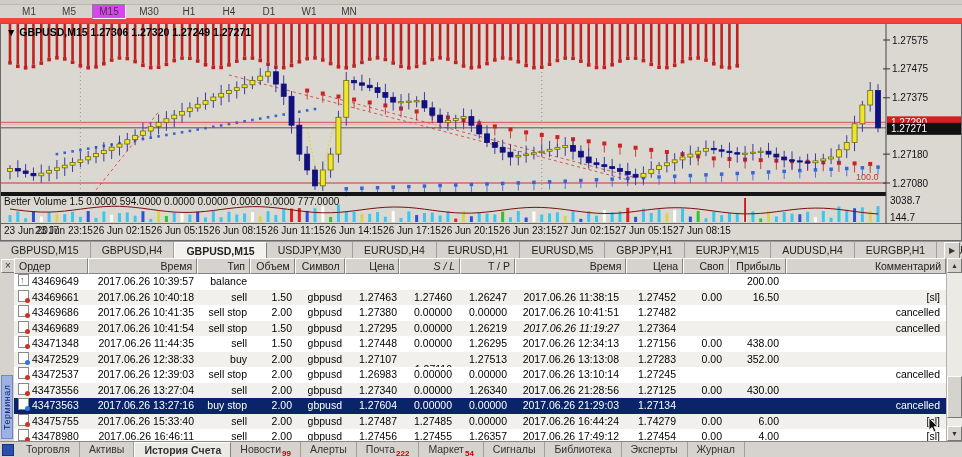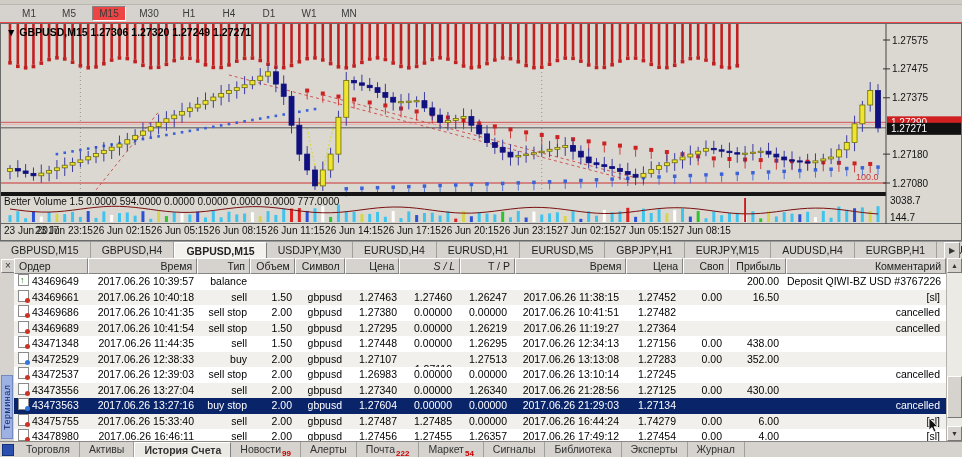--- a/index.html
+++ b/index.html
@@ -4,24 +4,24 @@
 <style>
   html,body{margin:0;padding:0;width:962px;height:457px;overflow:hidden;
     font-family:"Liberation Sans",sans-serif;background:#d6d3ce;}
   #win{position:relative;width:962px;height:457px;background:#d6d3ce;}
 
   
   #top-strip{position:absolute;left:0;top:0;width:962px;height:4px;background:#cfccc5;border-bottom:1px solid #bab7b0;}
 
   
   #tf-toolbar{position:absolute;left:0;top:5px;width:962px;height:18px;background:#d6d3ce;
-    display:flex;align-items:center;padding-left:12px;box-sizing:border-box;border-bottom:1px solid #ef4444;}
+    display:flex;align-items:center;padding-left:12px;box-sizing:border-box;border-bottom:5px solid #ef4444;}
   .tf-btn{font-size:10px;color:#3a3a3a;min-width:24px;text-align:center;padding:1px 4px;margin-right:6px;
     border:1px solid transparent;cursor:default;}
-  .tf-btn.active{background:#ef4444;border-top:1px solid #848484;border-left:1px solid #848484;
+  .tf-btn.active{background:#d946ef;border-top:1px solid #848484;border-left:1px solid #848484;
     border-bottom:1px solid #ffffff;border-right:1px solid #ffffff;}
 
   
   #chart-svg{position:absolute;left:0;top:23px;}
 
   
   #chart-tabs{position:absolute;left:0;top:241px;width:962px;height:17px;background:#d6d3ce;
     display:flex;align-items:stretch;border-top:1px solid #9a9a9a;border-bottom:1px solid #8a8a8a;
     font-size:10.5px;color:#222;overflow:hidden;}
   .ctab{padding:0 11px;line-height:16px;border-right:1px solid #a0a09a;white-space:nowrap;cursor:default;}
@@ -913,21 +913,20 @@
             <div class="tcell ar" style="width: 53px;">balance</div>
             <div class="tcell ar" style="width: 45px;"></div>
             <div class="tcell ar" style="width: 50px;"></div>
             <div class="tcell ar" style="width: 55px;"></div>
             <div class="tcell ar" style="width: 55px;"></div>
             <div class="tcell ar" style="width: 55px;"></div>
             <div class="tcell ar" style="width: 112px;"></div>
             <div class="tcell ar" style="width: 57px;"></div>
             <div class="tcell ar" style="width: 46px;"></div>
             <div class="tcell ar" style="width: 57px;">200.00</div>
-            <div class="tcell ar" style="width: 161px;">Deposit QIWI-BZ USD #3767226</div>
           </div>
           <div class="trow alt">
             <div class="tcell al" style="width: 74px;"><span class="icon-doc red"></span>43469661</div>
             <div class="tcell ar" style="width: 110px;">2017.06.26 10:40:18</div>
             <div class="tcell ar" style="width: 53px;">sell</div>
             <div class="tcell ar" style="width: 45px;">1.50</div>
             <div class="tcell ar" style="width: 50px;">gbpusd</div>
             <div class="tcell ar" style="width: 55px;">1.27463</div>
             <div class="tcell ar" style="width: 55px;">1.27460</div>
             <div class="tcell ar" style="width: 55px;">1.26247</div>
@@ -954,21 +953,21 @@
           </div>
           <div class="trow alt">
             <div class="tcell al" style="width: 74px;"><span class="icon-doc red"></span>43469689</div>
             <div class="tcell ar" style="width: 110px;">2017.06.26 10:41:54</div>
             <div class="tcell ar" style="width: 53px;">sell stop</div>
             <div class="tcell ar" style="width: 45px;">1.50</div>
             <div class="tcell ar" style="width: 50px;">gbpusd</div>
             <div class="tcell ar" style="width: 55px;">1.27295</div>
             <div class="tcell ar" style="width: 55px;">0.00000</div>
             <div class="tcell ar" style="width: 55px;">1.26219</div>
-            <div class="tcell ar" style="width: 112px;">2017.06.26 11:19:27</div>
+            <div class="tcell ar" style="width: 112px; font-style: italic;">2017.06.26 11:19:27</div>
             <div class="tcell ar" style="width: 57px;">1.27364</div>
             <div class="tcell ar" style="width: 46px;"></div>
             <div class="tcell ar" style="width: 57px;"></div>
             <div class="tcell ar" style="width: 161px;">cancelled</div>
           </div>
           <div class="trow">
             <div class="tcell al" style="width: 74px;"><span class="icon-doc red"></span>43471348</div>
             <div class="tcell ar" style="width: 110px;">2017.06.26 11:44:35</div>
             <div class="tcell ar" style="width: 53px;">sell</div>
             <div class="tcell ar" style="width: 45px;">1.50</div>

